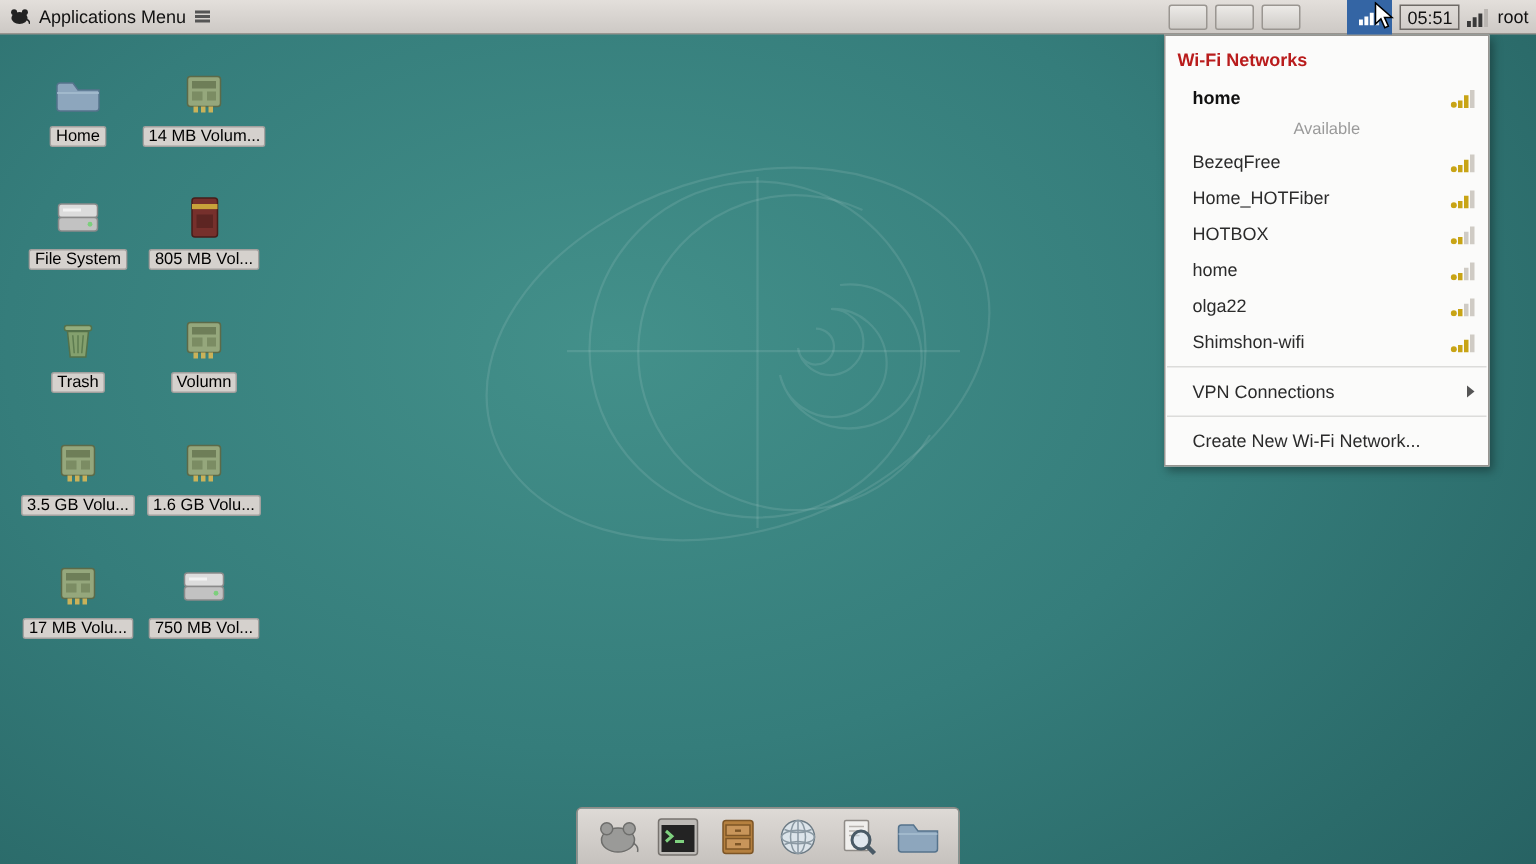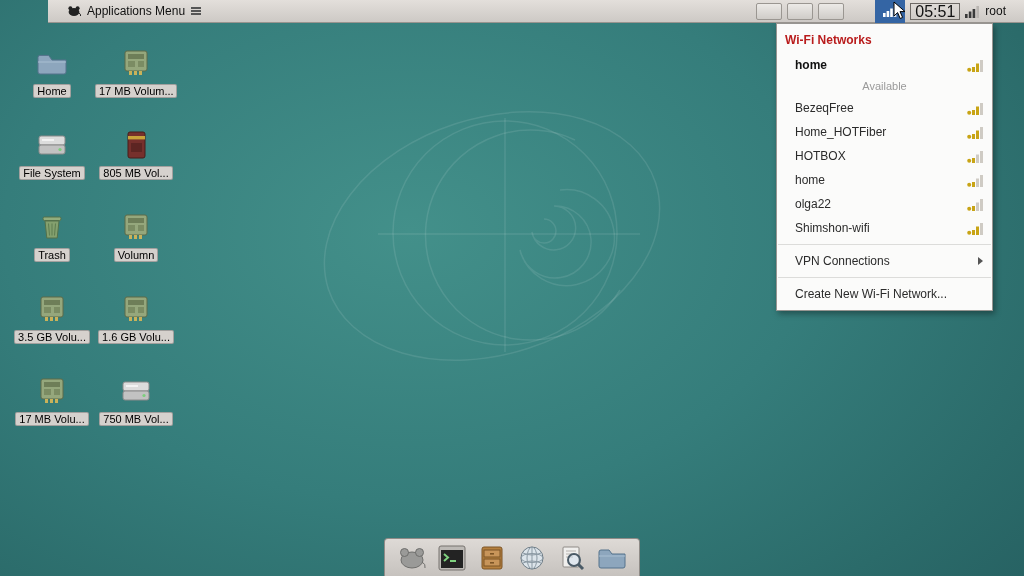--- a/index.html
+++ b/index.html
@@ -2,29 +2,29 @@
 <html><head>
 <meta charset="utf-8">
 <style>
   html,body{margin:0;padding:0;background:#222;}
   *{box-sizing:border-box;font-family:"Liberation Sans","DejaVu Sans",sans-serif;}
   #screen{position:relative;width:1024px;height:576px;overflow:hidden;
     background:radial-gradient(ellipse 900px 600px at 40% 40%, #43908a 0%, #357d7b 45%, #2b6b6a 75%, #245c5e 100%);}
 
   
   .panel{position:absolute;top:0;left:0;right:0;height:23px;display:flex;align-items:center;
-    background:linear-gradient(#e3dfdb,#cdc9c5);border-bottom:1px solid #98948f;padding:0 16px;z-index:30;margin-left:48px;}
+    background:linear-gradient(#e3dfdb,#cdc9c5);border-bottom:1px solid #98948f;padding:0 3px;z-index:30;}
   .panel-left{display:flex;align-items:center;gap:6px;padding-left:3px;}
   .panel-left .menu-label{font-size:12px;color:#111;}
   .hamburger{width:10px;height:8px;border-top:2px solid #555;border-bottom:2px solid #555;position:relative;}
   .hamburger:after{content:"";position:absolute;left:0;top:1px;width:10px;height:2px;background:#555;}
   .panel-right{margin-left:auto;display:flex;align-items:center;gap:5px;}
   .panel-btn{width:26px;height:17px;background:linear-gradient(#eceae7,#cfccc8);border:1px solid #9a9691;border-radius:2px;}
   .net-cell{position:relative;width:30px;height:23px;background:#3465a4;display:flex;align-items:center;justify-content:center;margin-left:26px;}
-  .clock-box{border:1px solid #6e6a66;padding:0 4px;height:17px;line-height:16px;font-size:16px;color:#111;background:transparent;}
+  .clock-box{border:1px solid #6e6a66;padding:0 4px;height:17px;line-height:16px;font-size:12px;color:#111;background:transparent;}
   .root-label{font-size:12px;color:#111;padding-right:2px;}
   .cursor-arrow{position:absolute;right:-2px;top:1px;z-index:40;}
 
   
   .desk-grid{position:absolute;left:10px;top:40px;display:grid;grid-template-columns:84px 84px;grid-auto-rows:82px;z-index:5;}
   .desk-item{display:flex;flex-direction:column;align-items:center;justify-content:flex-start;padding-top:4px;}
   .desk-item .ic{height:38px;display:flex;align-items:center;justify-content:center;}
   .desk-label{margin-top:2px;font-size:11px;color:#000;background:#d5d1cd;border:1px solid rgba(120,120,120,.55);
     border-radius:2px;padding:0 3px;white-space:nowrap;max-width:82px;overflow:hidden;}
 
@@ -124,21 +124,21 @@
         <svg width="30" height="28" viewBox="0 0 30 28">
           <rect x="4" y="2" width="22" height="20" rx="2" fill="#95a77c" stroke="#5c6a48"></rect>
           <rect x="7" y="5" width="16" height="5" fill="#6e7e58"></rect>
           <rect x="7" y="12" width="7" height="6" fill="#7b8c63"></rect>
           <rect x="17" y="12" width="6" height="6" fill="#7b8c63"></rect>
           <rect x="8" y="22" width="3" height="4" fill="#c9b25a"></rect>
           <rect x="13" y="22" width="3" height="4" fill="#c9b25a"></rect>
           <rect x="18" y="22" width="3" height="4" fill="#c9b25a"></rect>
         </svg>
       </span>
-      <span class="desk-label">17 MB Volum...</span>
+      <span class="desk-label">14 MB Volum...</span>
     </div>
 
     <div class="desk-item">
       <span class="ic">
         <svg width="32" height="28" viewBox="0 0 32 28">
           <rect x="3" y="5" width="26" height="9" rx="2" fill="#dcdcdc" stroke="#8a8a8a"></rect>
           <rect x="3" y="14" width="26" height="9" rx="2" fill="#c2c2c2" stroke="#8a8a8a"></rect>
           <circle cx="24" cy="18.5" r="1.6" fill="#7ccf7c"></circle>
           <rect x="6" y="8" width="12" height="2" fill="#f2f2f2"></rect>
         </svg>

